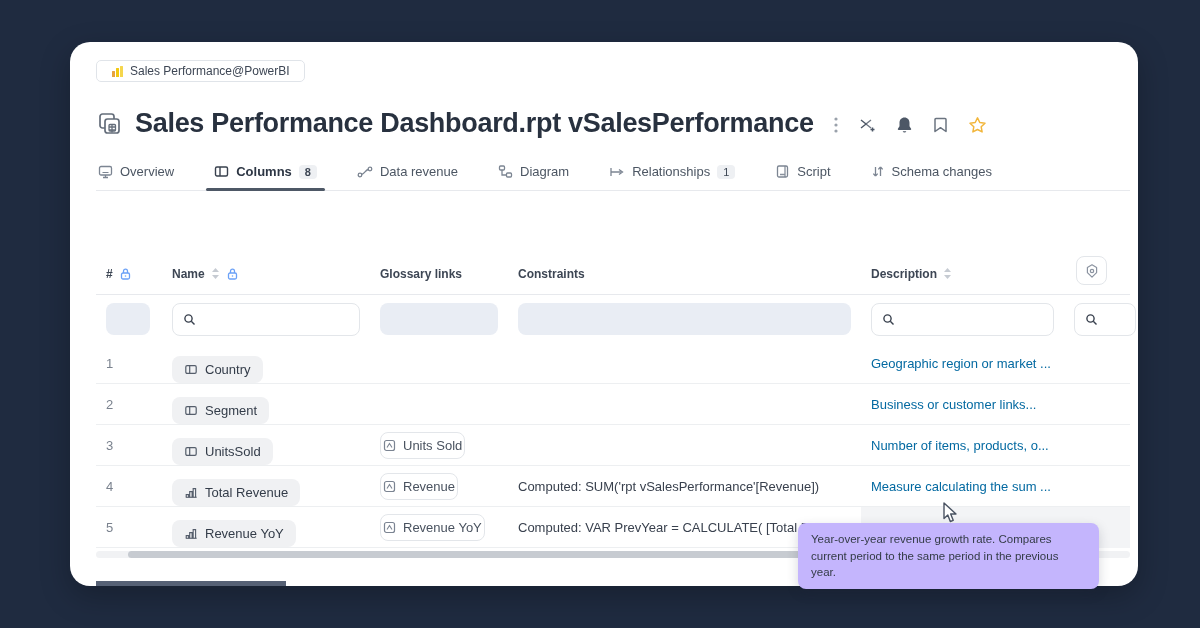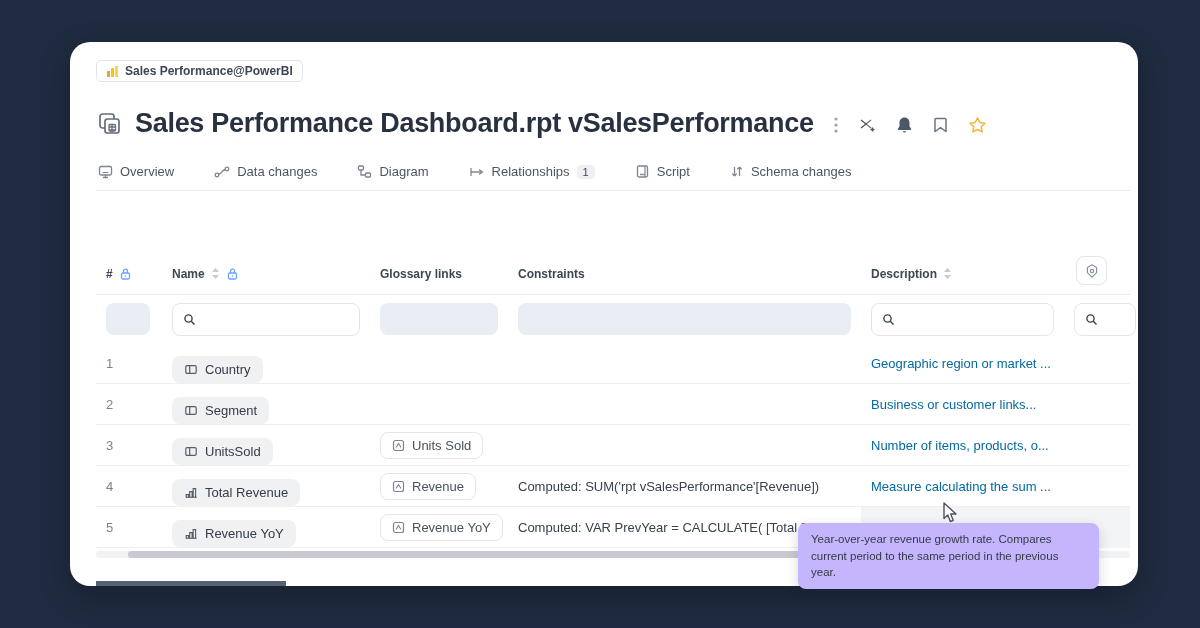--- a/index.html
+++ b/index.html
@@ -14,21 +14,21 @@
     position:absolute; left:70px; top:42px; width:1068px; height:544px;
     background:#ffffff; border-radius:20px; overflow:hidden;
     box-shadow:0 10px 30px rgba(0,0,0,.25);
   }
   .card-inner { padding:18px 8px 0 26px; position:relative; height:100%; }
 
   
   .src-badge {
     display:inline-flex; align-items:center; gap:6px;
     border:1px solid #e0e4e9; border-radius:5px;
-    padding:3px 9px; font-size:12px; color:#3d4654;font-weight:bold;
+    padding:3px 14px; font-size:12px; color:#3d4654;
   }
 
   
   .title-row { display:flex; align-items:center; gap:12px; margin-top:22px; height:38px; }
   .entity-icon { flex:0 0 auto; display:flex; }
   .page-title { font-size:27px; font-weight:700; color:#28313f; letter-spacing:-.3px; }
   .title-actions { display:flex; align-items:center; gap:20px; margin-left:8px; margin-top:4px; }
   .title-actions .act { display:flex; align-items:center; cursor:pointer; }
 
   
@@ -84,21 +84,21 @@
   .cell { padding-left:10px; overflow:hidden; white-space:nowrap; }
   .rownum { color:#7a828e; font-size:13px; }
   .name-pill {
     display:inline-flex; align-items:center; gap:7px;
     background:#f0f1f3; border-radius:8px; padding:6px 12px;
     font-size:13px; color:#333c49; cursor:pointer;margin-top:12px;
   }
   .gloss-pill {
     display:inline-flex; align-items:center; gap:7px;
     background:#fff; border:1px solid #e3e6ea; border-radius:8px;
-    padding:5px 11px; font-size:13px; color:#49525f; cursor:pointer;justify-content:center;
+    padding:5px 2px; font-size:13px; color:#49525f; cursor:pointer;justify-content:center;
   }
   .constraint { color:#39414e; }
   .desc { color:#0369a1; display:flex; align-items:center; gap:8px; }
   .desc-hl { background:#f3f4f6; height:41px; display:flex; align-items:center; margin-left:0; }
 
   
   .hscroll { margin-top:3px; width:1034px; height:7px; background:#f1f2f4; border-radius:4px; position:relative; }
   .hscroll .thumb { position:absolute; left:32px; top:0; width:928px; height:7px; background:#c7cbd1; border-radius:4px; cursor:grab; }
 
   .partial-footer { position:absolute; left:26px; bottom:0; width:190px; height:5px; background:#566175; }
@@ -181,27 +181,35 @@
     
     <div class="tabs">
       <div class="tab">
         <svg width="15" height="15" viewBox="0 0 15 15" fill="none" stroke="#7c8592" stroke-width="1.3">
             <rect x="1.5" y="2.5" width="12" height="8.5" rx="1.5"></rect>
             <path d="M5 13.5 h5 M7.5 11 v2.5"></path>
             <path d="M4.5 8.5 h6" stroke-width="1.1"></path>
           </svg>
         <span>Overview</span>
       </div>
+      <div class="tab active">
+        <svg width="15" height="15" viewBox="0 0 15 15" fill="none" stroke="#39414e" stroke-width="1.4">
+            <rect x="1.5" y="3" width="12" height="9" rx="1.5"></rect>
+            <path d="M6 3 v9"></path>
+          </svg>
+        <span>Columns</span>
+        <span class="cnt">8</span>
+      </div>
       <div class="tab">
         <svg width="16" height="14" viewBox="0 0 16 14" fill="none" stroke="#7c8592" stroke-width="1.3">
             <circle cx="3" cy="10" r="1.8"></circle>
             <circle cx="13" cy="4" r="1.8"></circle>
             <path d="M4.8 9.3 c3 -1 3.5 -4 6.4 -4.8"></path>
           </svg>
-        <span>Data changes</span>
+        <span>Data revenue</span>
       </div>
       <div class="tab">
         <svg width="15" height="15" viewBox="0 0 15 15" fill="none" stroke="#7c8592" stroke-width="1.3">
             <rect x="1.5" y="2" width="5" height="4" rx="1"></rect>
             <rect x="8.5" y="9" width="5" height="4" rx="1"></rect>
             <path d="M4 6 v5 h4.5"></path>
           </svg>
         <span>Diagram</span>
       </div>
       <div class="tab">

